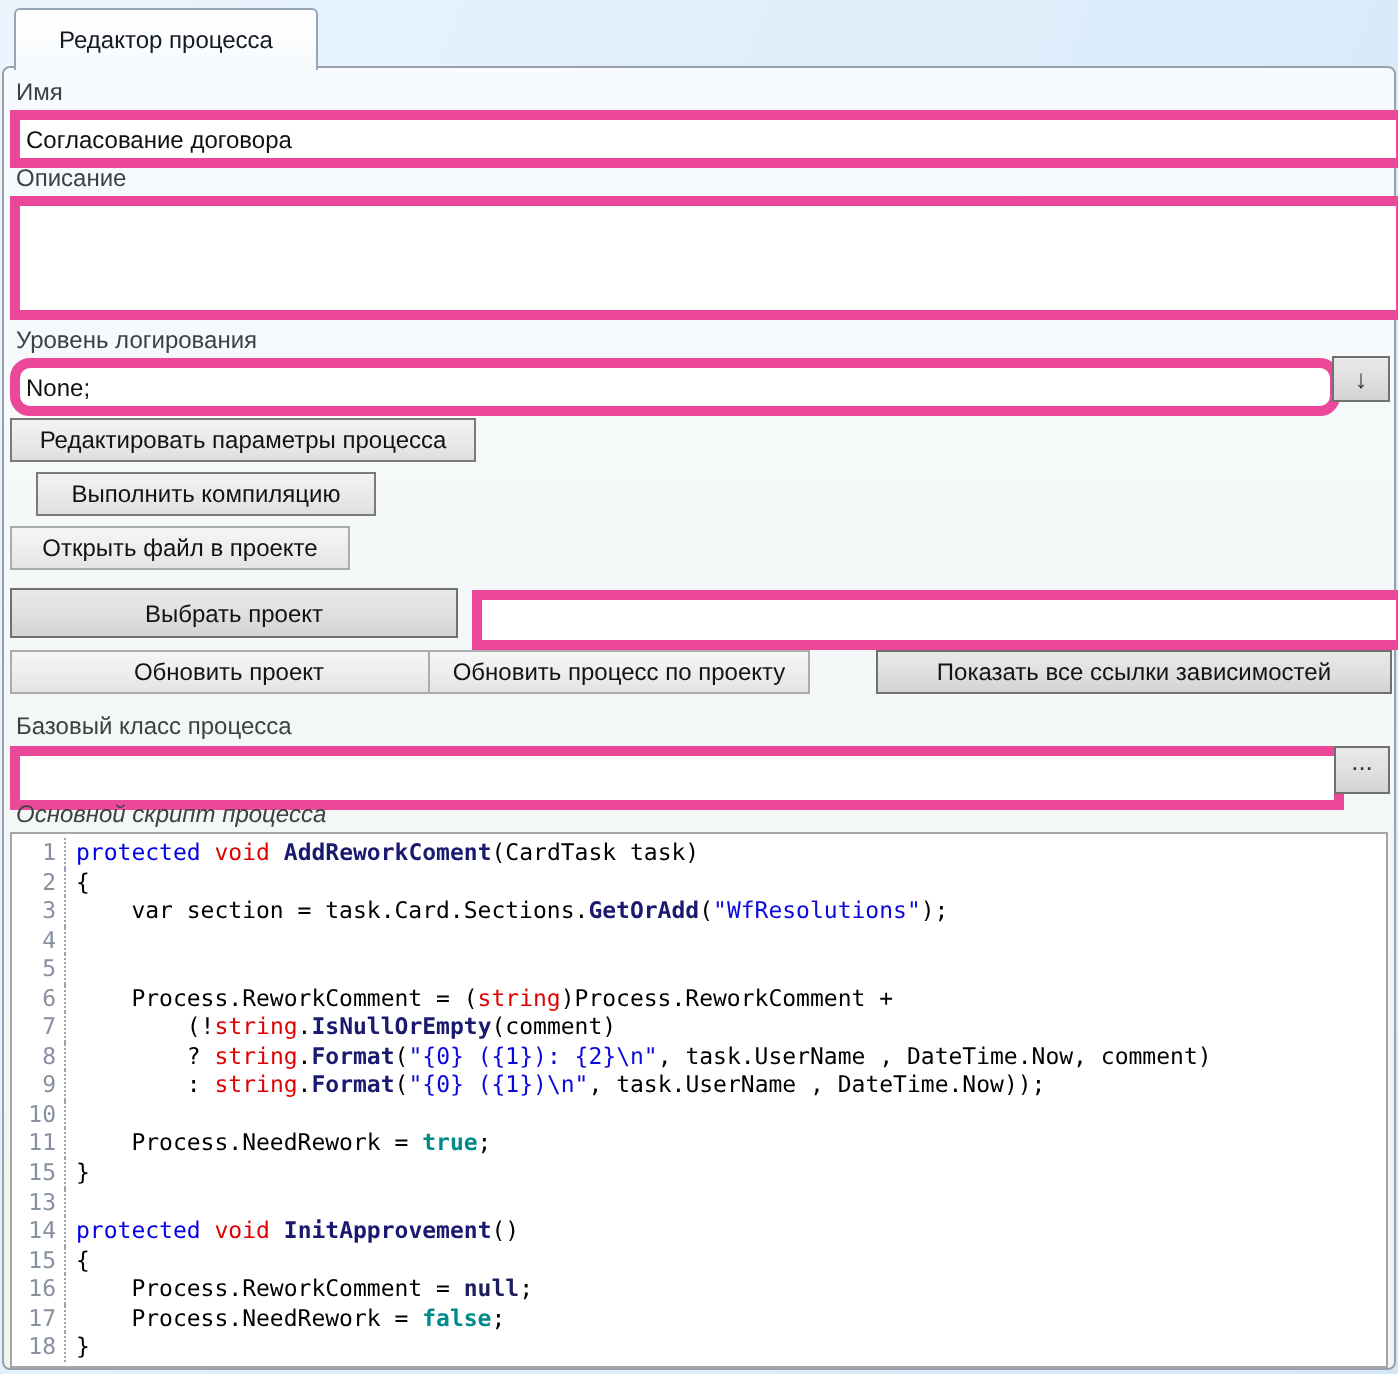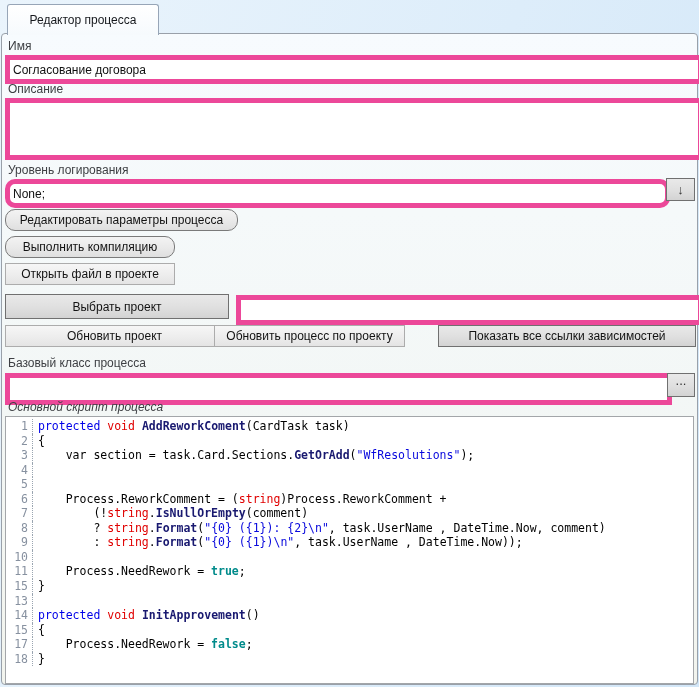--- a/index.html
+++ b/index.html
@@ -23,21 +23,21 @@
   .tbox{
     position:absolute;z-index:2;background:#fff;border:5px solid #ec4899;
     padding:0 3px;display:flex;align-items:center;color:#101010;
   }
   .btn{
     position:absolute;z-index:2;display:flex;align-items:center;justify-content:center;
     font-family:"Liberation Sans", sans-serif;font-size:12px;color:#131313;
     background:linear-gradient(180deg,#F6F6F6 0%,#EDEDED 55%,#E4E4E4 100%);
     border:1px solid #ACACAC;cursor:default;
   }
-  .btn.dark{border-color:#7A7A7A;background:linear-gradient(180deg,#F3F3F3 0%,#E9E9E9 55%,#DFDFDF 100%);border-radius:10px;}
+  .btn.dark{border-color:#7A7A7A;background:linear-gradient(180deg,#F3F3F3 0%,#E9E9E9 55%,#DFDFDF 100%);}
   .btn.gray{border-color:#707070;background:linear-gradient(180deg,#E9E9E9 0%,#DFDFDF 55%,#D3D3D3 100%);}
   .btn.small{font-size:13px;color:#333;}
   .code{
     position:absolute;left:5px;top:416px;width:687px;height:264px;z-index:2;
     background:#fff;border:1px solid #A3A6A9;overflow:hidden;
     font-family:"DejaVu Sans Mono", monospace;font-size:11.5px;line-height:14.55px;
     padding-top:2px;
   }
   .cl{display:flex;height:14.55px;white-space:pre;}
   .ln{
@@ -73,21 +73,21 @@
 
 <div class="lbl" style="left:8px;top:163px;">Уровень логирования</div>
 <div class="tbox" style="left:5px;top:179px;width:649px;height:19px;border-radius:10px;">
   <span>None;</span>
 </div>
 <div class="btn gray small" style="left:666px;top:178px;width:27px;height:21px;">
   <span>↓</span>
 </div>
 
 <div class="btn dark" style="left:5px;top:209px;width:231px;height:20px;">Редактировать параметры процесса</div>
-<div class="btn dark" style="left:5px;top:236px;width:168px;height:20px;">Выполнить компиляцию</div>
+<div class="btn dark" style="left:18px;top:236px;width:168px;height:20px;">Выполнить компиляцию</div>
 <div class="btn" style="left:5px;top:263px;width:168px;height:20px;">Открыть файл в проекте</div>
 
 <div class="btn gray" style="left:5px;top:294px;width:222px;height:23px;">Выбрать проект</div>
 <div class="tbox" style="left:236px;top:295px;width:451px;height:20px;">
   <span></span>
 </div>
 
 <div class="btn" style="left:5px;top:325px;width:217px;height:20px;">Обновить проект</div>
 <div class="btn" style="left:214px;top:325px;width:189px;height:20px;">Обновить процесс по проекту</div>
 <div class="btn gray" style="left:438px;top:325px;width:256px;height:20px;">Показать все ссылки зависимостей</div>
@@ -111,16 +111,17 @@
       <div class="cl"><span class="ln">6</span><span class="lt"><span>    Process.ReworkComment = (</span><span class="tok-vt">string</span><span>)Process.ReworkComment +</span></span></div>
       <div class="cl"><span class="ln">7</span><span class="lt"><span>        (!</span><span class="tok-vt">string</span><span>.</span><span class="tok-m">IsNullOrEmpty</span><span>(comment)</span></span></div>
       <div class="cl"><span class="ln">8</span><span class="lt"><span>        ? </span><span class="tok-vt">string</span><span>.</span><span class="tok-m">Format</span><span>(</span><span class="tok-s">"{0} ({1}): {2}\n"</span><span>, task.UserName , DateTime.Now, comment)</span></span></div>
       <div class="cl"><span class="ln">9</span><span class="lt"><span>        : </span><span class="tok-vt">string</span><span>.</span><span class="tok-m">Format</span><span>(</span><span class="tok-s">"{0} ({1})\n"</span><span>, task.UserName , DateTime.Now));</span></span></div>
       <div class="cl"><span class="ln">10</span><span class="lt"></span></div>
       <div class="cl"><span class="ln">11</span><span class="lt"><span>    Process.NeedRework = </span><span class="tok-b">true</span><span>;</span></span></div>
       <div class="cl"><span class="ln">15</span><span class="lt"><span>}</span></span></div>
       <div class="cl"><span class="ln">13</span><span class="lt"></span></div>
       <div class="cl"><span class="ln">14</span><span class="lt"><span class="tok-kw">protected</span><span> </span><span class="tok-vt">void</span><span> </span><span class="tok-m">InitApprovement</span><span>()</span></span></div>
       <div class="cl"><span class="ln">15</span><span class="lt"><span>{</span></span></div>
+      <div class="cl"><span class="ln">16</span><span class="lt"><span>    Process.ReworkComment = </span><span class="tok-n">null</span><span>;</span></span></div>
       <div class="cl"><span class="ln">17</span><span class="lt"><span>    Process.NeedRework = </span><span class="tok-b">false</span><span>;</span></span></div>
       <div class="cl"><span class="ln">18</span><span class="lt"><span>}</span></span></div>
     </div>
 </div>
 
 </body></html>

